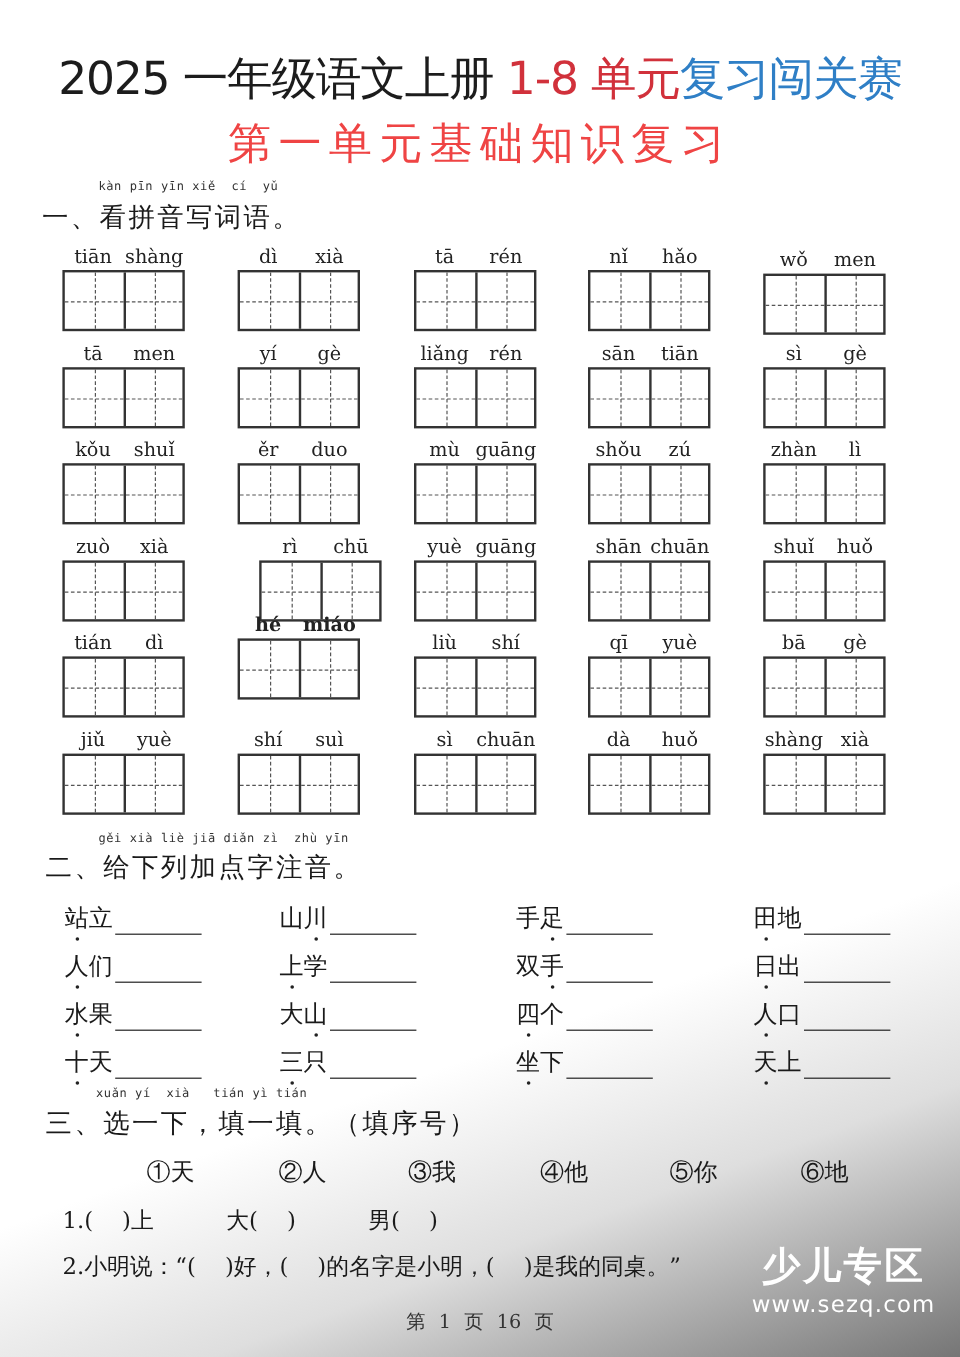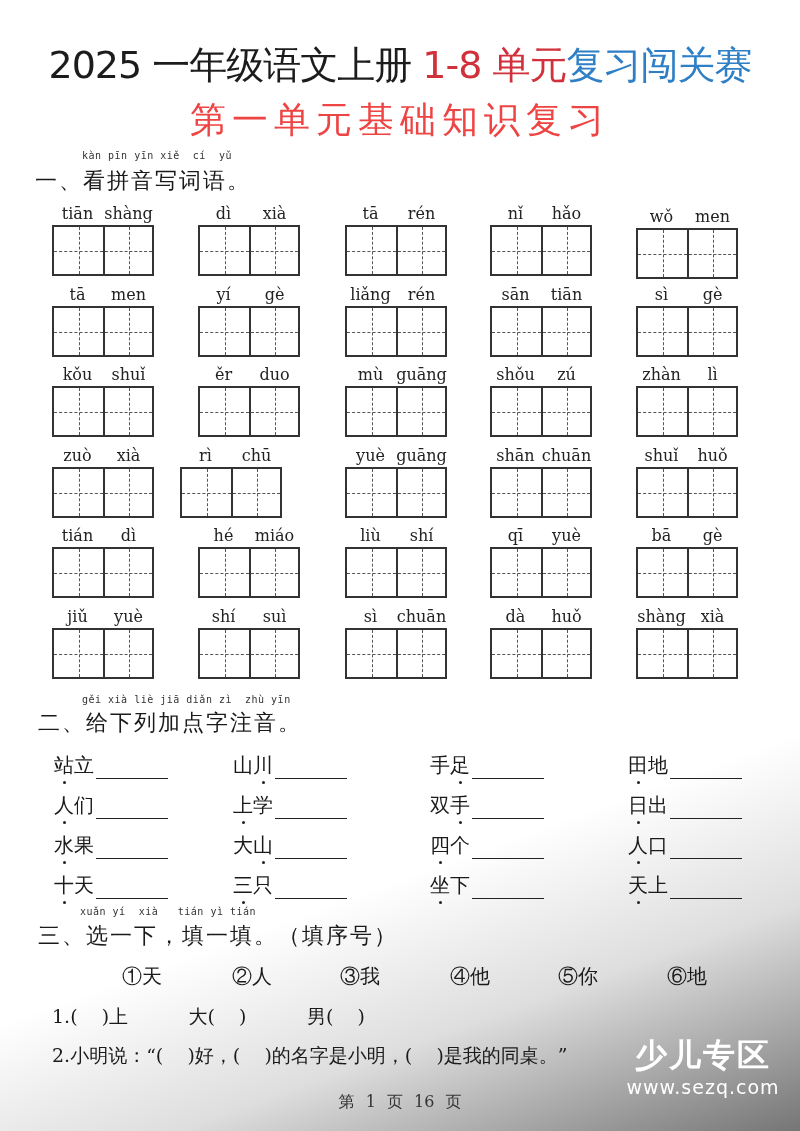--- a/index.html
+++ b/index.html
@@ -258,21 +258,21 @@
     <div class="word" style="left: 52px; top: 445px;">
       <div class="py">
         <span>zuò</span>
         <span>xià</span>
       </div>
       <div class="boxes">
         <div class="cell"></div>
         <div class="cell"></div>
       </div>
     </div>
-    <div class="word" style="left: 180px; top: 445px;">
+    <div class="word" style="left: 216px; top: 445px;">
       <div class="py">
         <span>rì</span>
         <span>chū</span>
       </div>
       <div class="boxes">
         <div class="cell"></div>
         <div class="cell"></div>
       </div>
     </div>
     <div class="word" style="left: 345px; top: 445px;">
@@ -308,21 +308,21 @@
     <div class="word" style="left: 52px; top: 525px;">
       <div class="py">
         <span>tián</span>
         <span>dì</span>
       </div>
       <div class="boxes">
         <div class="cell"></div>
         <div class="cell"></div>
       </div>
     </div>
-    <div class="word" style="left: 198px; top: 525px;">
+    <div class="word" style="left: 198px; top: 510px; font-weight: bold;">
       <div class="py">
         <span>hé</span>
         <span>miáo</span>
       </div>
       <div class="boxes">
         <div class="cell"></div>
         <div class="cell"></div>
       </div>
     </div>
     <div class="word" style="left: 345px; top: 525px;">

